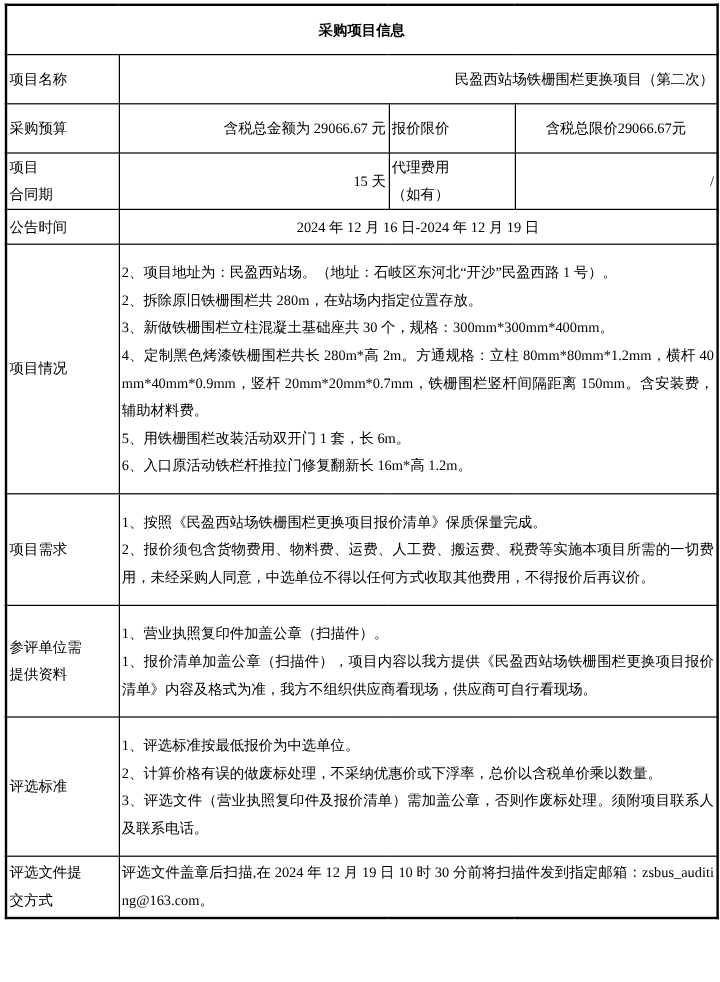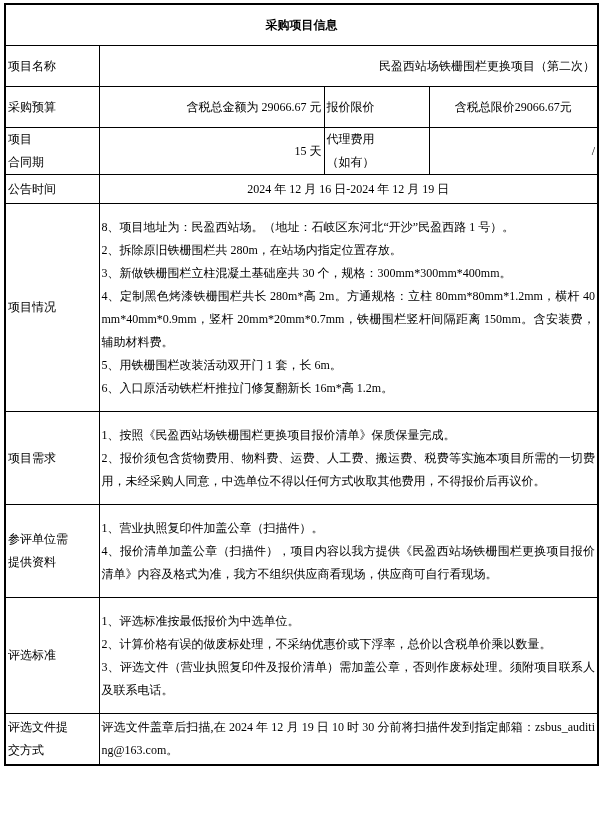--- a/index.html
+++ b/index.html
@@ -92,41 +92,41 @@
 （如有）</td>
         <td class="center">/</td>
       </tr>
       <tr class="r-ann">
         <td class="label">公告时间</td>
         <td colspan="3" class="leftval">2024 年 12 月 16 日-2024 年 12 月 19 日</td>
       </tr>
       <tr class="r-situ">
         <td class="label">项目情况</td>
         <td colspan="3" class="text">
-            <div class="li">8、项目地址为：民盈西站场。（地址：石岐区东河北“开沙”民盈西路 1 号）。</div>
+            <div class="li">2、项目地址为：民盈西站场。（地址：石岐区东河北“开沙”民盈西路 1 号）。</div>
             <div class="li">2、拆除原旧铁栅围栏共 280m，在站场内指定位置存放。</div>
             <div class="li">3、新做铁栅围栏立柱混凝土基础座共 30 个，规格：300mm*300mm*400mm。</div>
             <div class="li">4、定制黑色烤漆铁栅围栏共长 280m*高 2m。方通规格：立柱 80mm*80mm*1.2mm，横杆 40mm*40mm*0.9mm，竖杆 20mm*20mm*0.7mm，铁栅围栏竖杆间隔距离 150mm。含安装费，辅助材料费。</div>
             <div class="li">5、用铁栅围栏改装活动双开门 1 套，长 6m。</div>
             <div class="li">6、入口原活动铁栏杆推拉门修复翻新长 16m*高 1.2m。</div>
           </td>
       </tr>
       <tr class="r-req">
         <td class="label">项目需求</td>
         <td colspan="3" class="text">
             <div class="li">1、按照《民盈西站场铁栅围栏更换项目报价清单》保质保量完成。</div>
             <div class="li">2、报价须包含货物费用、物料费、运费、人工费、搬运费、税费等实施本项目所需的一切费用，未经采购人同意，中选单位不得以任何方式收取其他费用，不得报价后再议价。</div>
           </td>
       </tr>
       <tr class="r-mat">
         <td class="label">参评单位需
 提供资料</td>
         <td colspan="3" class="text">
             <div class="li">1、营业执照复印件加盖公章（扫描件）。</div>
-            <div class="li">4、报价清单加盖公章（扫描件），项目内容以我方提供《民盈西站场铁栅围栏更换项目报价清单》内容及格式为准，我方不组织供应商看现场，供应商可自行看现场。</div>
+            <div class="li">1、报价清单加盖公章（扫描件），项目内容以我方提供《民盈西站场铁栅围栏更换项目报价清单》内容及格式为准，我方不组织供应商看现场，供应商可自行看现场。</div>
           </td>
       </tr>
       <tr class="r-crit">
         <td class="label">评选标准</td>
         <td colspan="3" class="text">
             <div class="li">1、评选标准按最低报价为中选单位。</div>
             <div class="li">2、计算价格有误的做废标处理，不采纳优惠价或下浮率，总价以含税单价乘以数量。</div>
             <div class="li">3、评选文件（营业执照复印件及报价清单）需加盖公章，否则作废标处理。须附项目联系人及联系电话。</div>
           </td>
       </tr>

